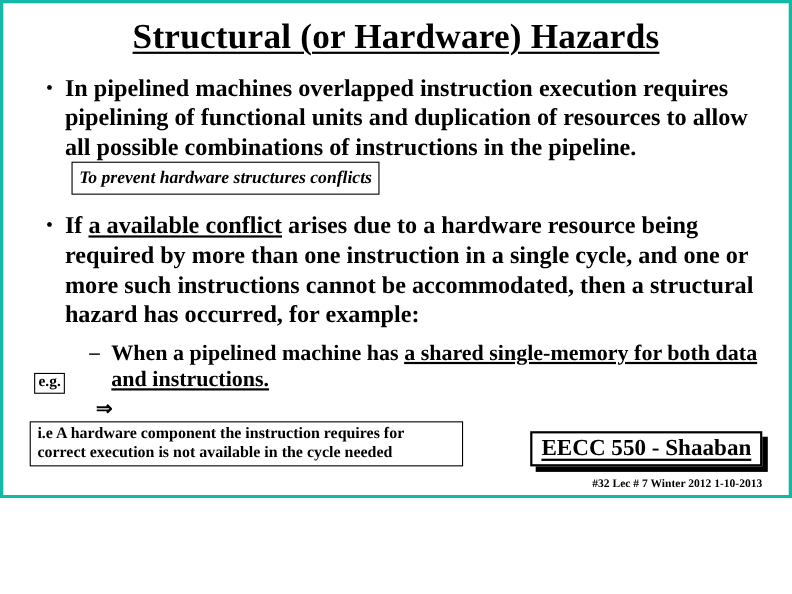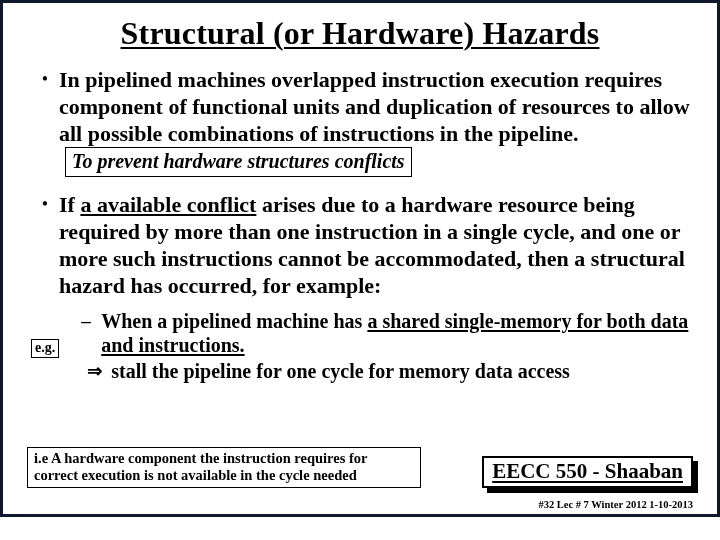--- a/index.html
+++ b/index.html
@@ -5,22 +5,22 @@
 body {
   margin: 0;
   padding: 0;
   background: #fff;
   font-family: "Times New Roman", Times, serif;
   color: #000;
 }
 .slide {
   box-sizing: border-box;
   width: 720px;
-  height: 517px;
-  border: 3px solid #0f172a;
+  height: 453px;
+  border: 3px solid #14b8a6;
   padding: 10px 24px 8px 24px;
   position: relative;
 }
 .title {
   text-align: center;
   font-size: 32px;
   font-weight: bold;
   margin-top: 2px;
   margin-bottom: 14px;
   letter-spacing: 0.2px;
@@ -43,21 +43,21 @@
 .bullet-body {
   font-size: 22px;
   line-height: 27px;
   font-weight: bold;
 }
 .inline-note {
   border: 1.5px solid #000;
   display: inline-block;
   font-style: italic;
   font-weight: bold;
-  font-size: 20px;
+  font-size: 16px;
   padding: 0 6px 1px 6px;
   margin-left: 6px;
   vertical-align: 2px;
 }
 .ul {
   text-decoration: underline;
   text-decoration-thickness: 1.5px;
   text-underline-offset: 2px;
 }
 .eg-row {
@@ -160,21 +160,21 @@
 </head>
 <body>
 
 <div class="slide">
 
   <div class="title">Structural (or Hardware) Hazards</div>
 
   <div class="bullet-block">
     <div class="bullet-dot">•</div>
     <div class="bullet-body">
-      <span>In pipelined machines  overlapped instruction execution requires component of functional units and duplication of resources to allow all possible combinations of instructions in the pipeline.</span>
+      <span>In pipelined machines  overlapped instruction execution requires pipelining of functional units and duplication of resources to allow all possible combinations of instructions in the pipeline.</span>
       <span class="inline-note">To prevent hardware structures conflicts</span>
     </div>
   </div>
 
   <div class="bullet-block" style="margin-top:14px;">
     <div class="bullet-dot">•</div>
     <div class="bullet-body">
       <span>If </span><span class="ul">a available conflict</span><span> arises due to a hardware resource being required by more than one instruction in a single cycle, and one or more such instructions cannot be accommodated,  then a structural hazard has occurred, for example:</span>
     </div>
   </div>
@@ -183,21 +183,20 @@
     <div class="eg-box">e.g.</div>
     <div class="sub-col">
       <div class="sub-line">
         <div class="sub-dash">–</div>
         <div class="sub-text">
           <span>When a pipelined machine has </span><span class="ul">a shared single-memory for both data and instructions.</span>
         </div>
       </div>
       <div class="arrow-line">
         <div class="arrow-glyph">⇒</div>
-        <div class="sub-text">stall the pipeline for one cycle for memory data access</div>
       </div>
     </div>
   </div>
 
   <div class="foot-row">
     <div class="foot-note">i.e A hardware component the instruction requires for correct execution is not available in the cycle needed</div>
     <div class="course-wrap">
       <div class="course-shadow"></div>
       <div class="course-box">EECC 550 - Shaaban</div>
     </div>

